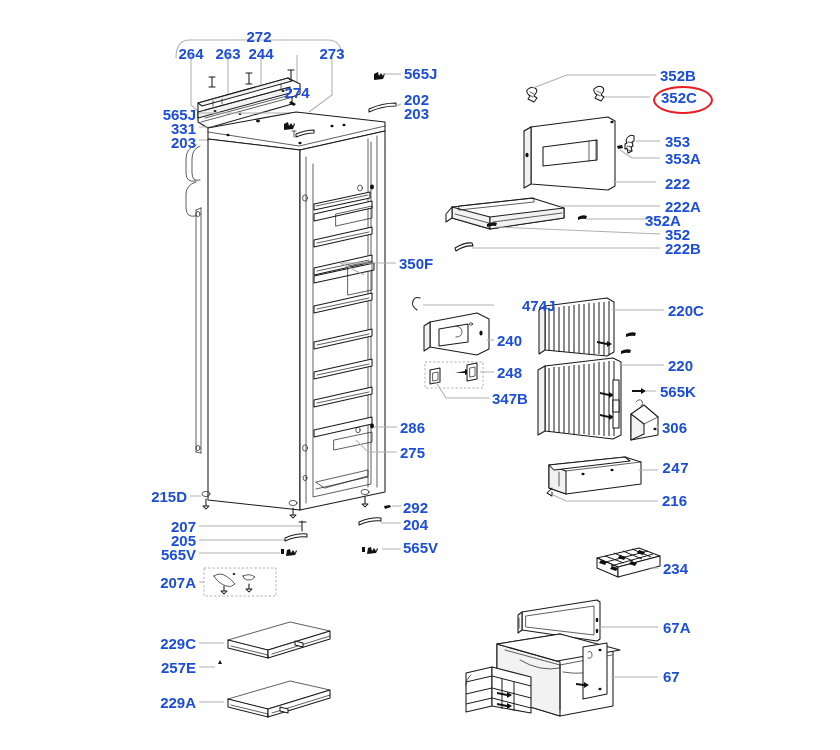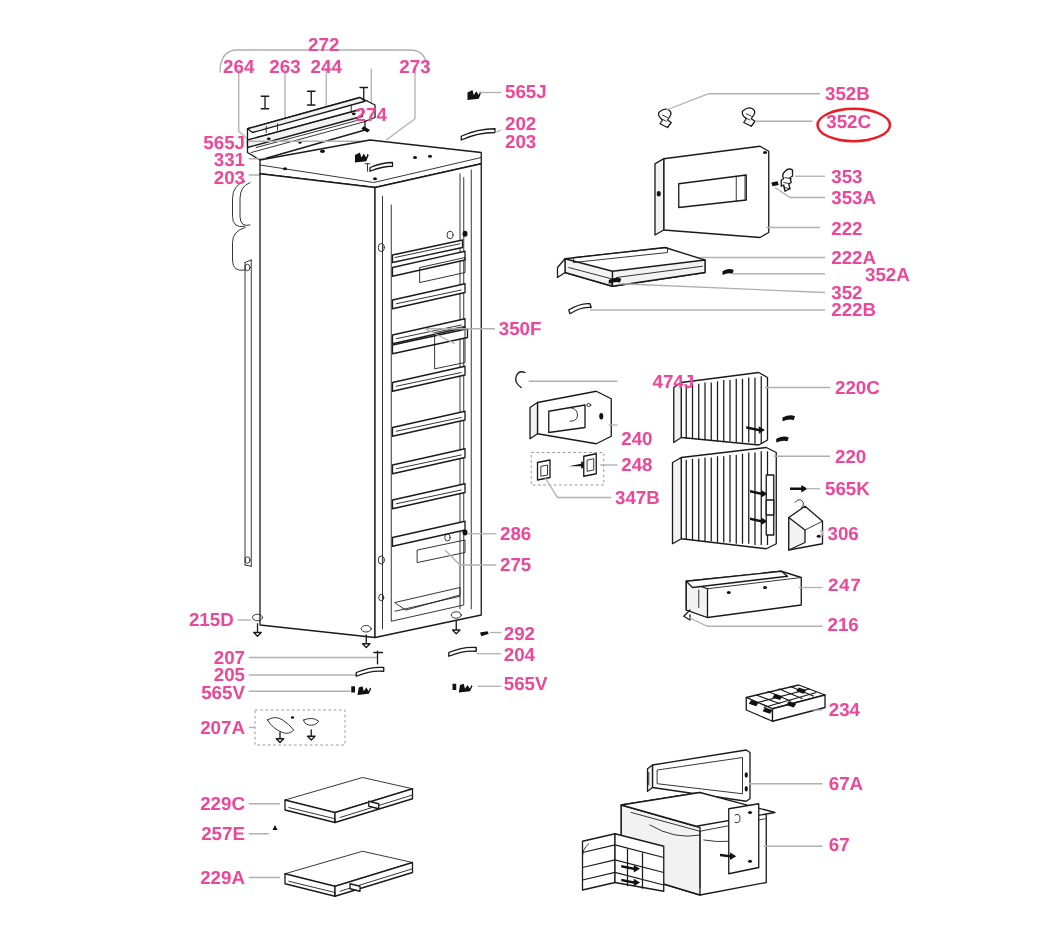--- a/index.html
+++ b/index.html
@@ -11,21 +11,21 @@
   #stage{position:relative;width:840px;height:750px;background:#ffffff;}
   #stage svg{position:absolute;left:0;top:0;width:840px;height:750px;}
 
   
   .lbl{
     position:absolute;
     font-family:"Liberation Sans", sans-serif;
     font-weight:bold;
     font-size:15px;
     line-height:15px;
-    color:#ec4899;
+    color:#1d4ed8;
     letter-spacing:0px;
     white-space:nowrap;
     -webkit-font-smoothing:none;
   }
   .lbl.r{transform:translate(-100%,0);}   
   .lbl.c{transform:translate(-50%,0);}    
 
   .hl-ring{
     position:absolute;
     border:2.4px solid #ec1c24;
@@ -481,26 +481,26 @@
   <div class="lbl r" style="left:196px;top:636px;">229C</div>
   <div class="lbl r" style="left:196px;top:660px;">257E</div>
   <div class="lbl r" style="left:196px;top:695px;">229A</div>
 
   <div class="lbl" style="left:660px;top:68px;">352B</div>
   <div class="lbl" style="left:661px;top:90px;">352C</div>
   <div class="lbl" style="left:665px;top:134px;">353</div>
   <div class="lbl" style="left:665px;top:151px;">353A</div>
   <div class="lbl" style="left:665px;top:176px;">222</div>
   <div class="lbl" style="left:665px;top:199px;">222A</div>
-  <div class="lbl" style="left:692px;top:213px;">352A</div>
+  <div class="lbl" style="left:645px;top:213px;">352A</div>
   <div class="lbl" style="left:665px;top:227px;">352</div>
   <div class="lbl" style="left:665px;top:241px;">222B</div>
 
   <div class="lbl" style="left:522px;top:298px;">474J</div>
-  <div class="lbl" style="left:497px;top:344px;">240</div>
+  <div class="lbl" style="left:497px;top:333px;">240</div>
   <div class="lbl" style="left:497px;top:365px;">248</div>
   <div class="lbl" style="left:492px;top:391px;">347B</div>
 
   <div class="lbl" style="left:668px;top:303px;">220C</div>
   <div class="lbl" style="left:668px;top:358px;">220</div>
   <div class="lbl" style="left:660px;top:384px;">565K</div>
   <div class="lbl" style="left:662px;top:420px;">306</div>
   <div class="lbl" style="left:662px;top:462px;font-family:Liberation Mono, monospace;">247</div>
   <div class="lbl" style="left:662px;top:493px;">216</div>
 

